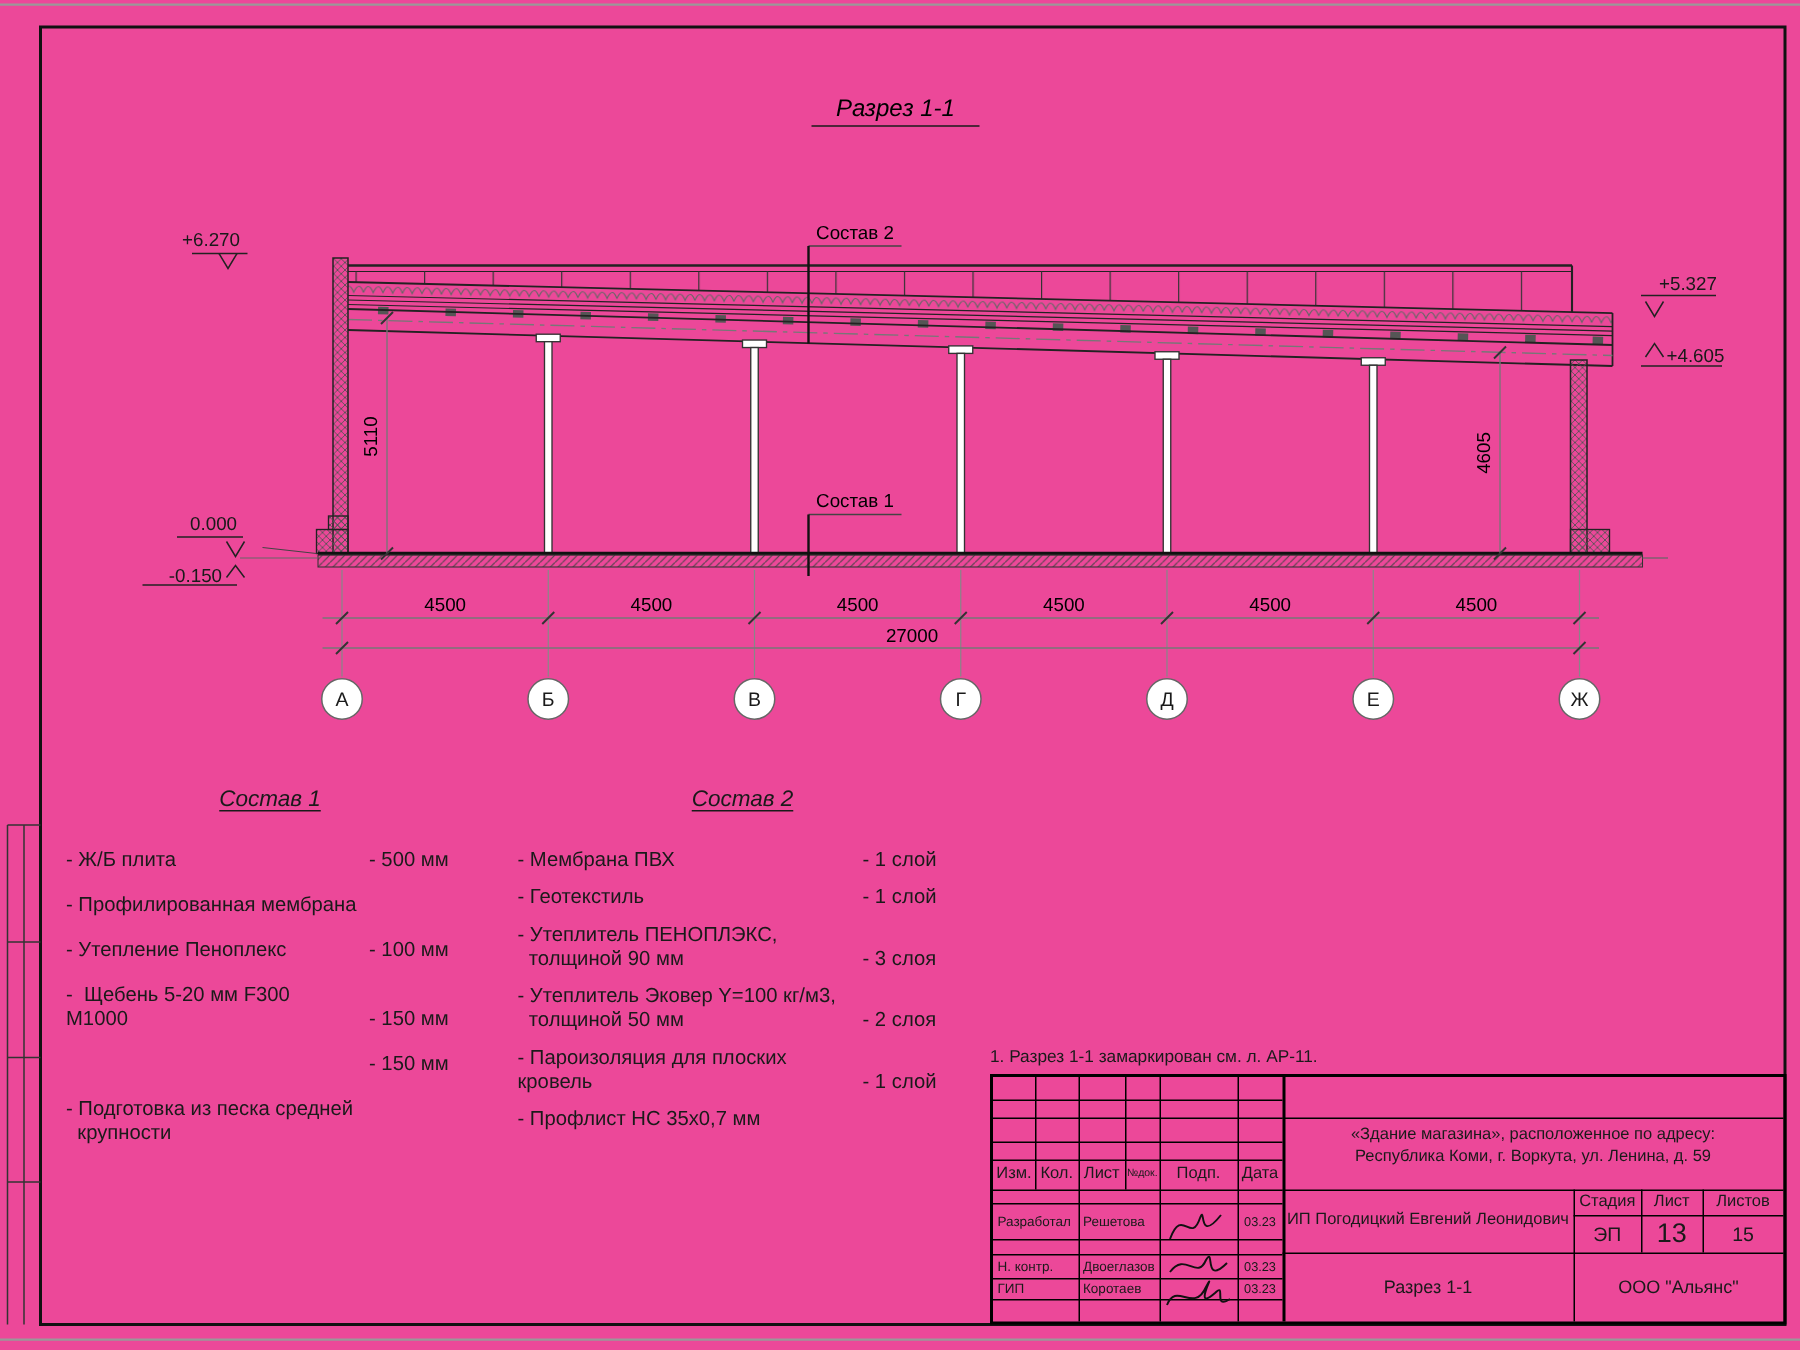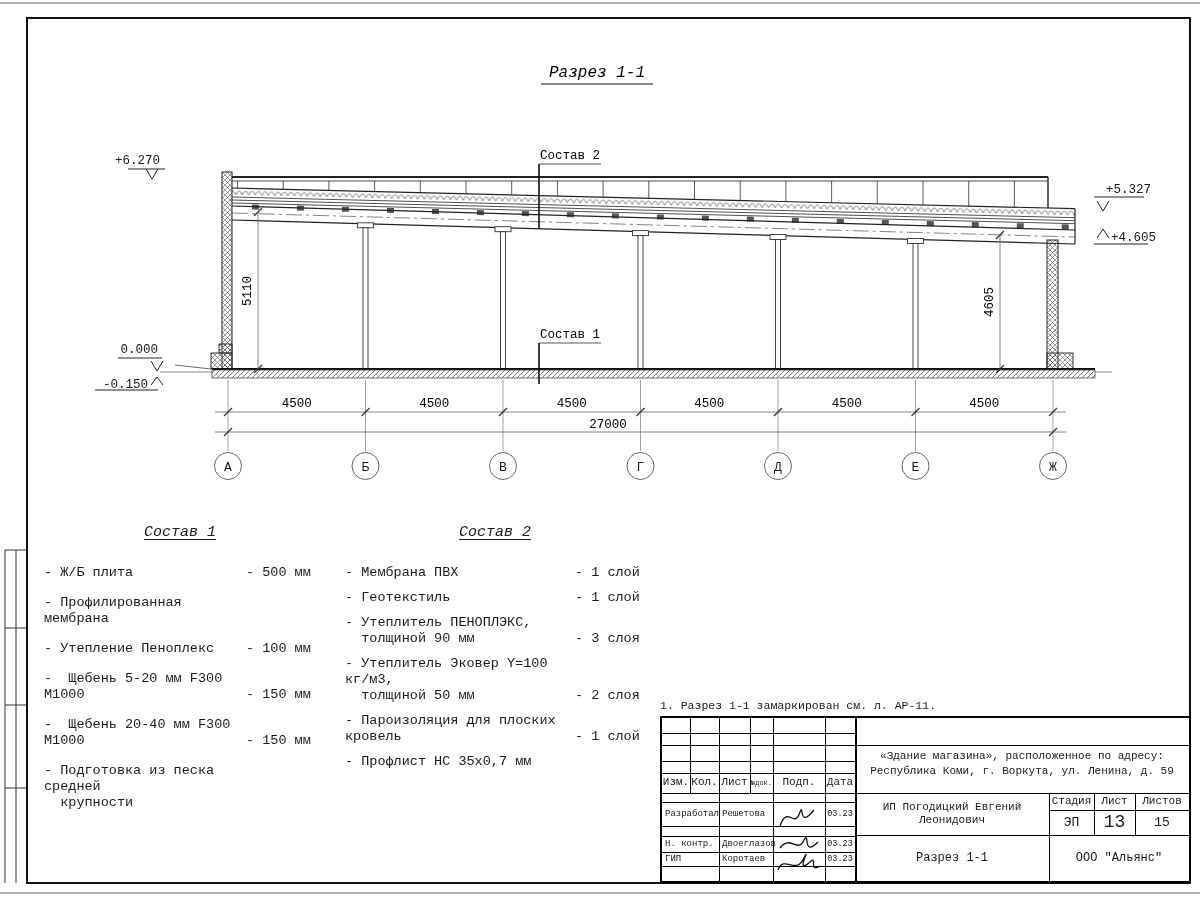--- a/index.html
+++ b/index.html
@@ -1,17 +1,17 @@
 <!DOCTYPE html>
 <html><head>
 <meta charset="utf-8">
 <style>
   html,body{margin:0;padding:0;background:#e8e8e8;}
-  .sheet{position:relative;width:1200px;height:900px;background:#ffffff;overflow:hidden;
-         font-family:Liberation Mono, monospace;color:#1a1a1a;}
+  .sheet{position:relative;width:1200px;height:900px;background:#ec4899;overflow:hidden;
+         font-family:Liberation Sans, sans-serif;color:#1a1a1a;}
   .sheet svg.base{position:absolute;left:0;top:0;}
   
   .mat-list{position:absolute;}
   .mat-head{font-style:italic;font-size:15px;text-align:center;margin-bottom:24px;
             text-decoration:underline;text-underline-offset:3px;}
   .mat-row{display:flex;align-items:flex-end;font-size:13.5px;line-height:16px;}
   .s1 .mat-row{margin-bottom:14px;}
   .s2 .mat-row{margin-bottom:9px;}
   .mat-name{white-space:pre-wrap;}
   .mat-val{margin-left:auto;min-width:70px;text-align:left;white-space:nowrap;padding-left:8px;}
@@ -245,21 +245,20 @@
   </div>
   <div class="mat-row">
     <span class="mat-name">- Утепление Пеноплекс</span>
     <span class="mat-val">- 100 мм</span>
   </div>
   <div class="mat-row">
     <span class="mat-name">-  Щебень 5-20 мм F300 М1000</span>
     <span class="mat-val">- 150 мм</span>
   </div>
   <div class="mat-row">
-    <span class="mat-name">-  Щебень 20-40 мм F300 М1000</span>
     <span class="mat-val">- 150 мм</span>
   </div>
   <div class="mat-row">
     <span class="mat-name">- Подготовка из песка средней
   крупности</span>
     <span class="mat-val"></span>
   </div>
 </div>
 
 <div class="mat-list s2" style="left:345px;top:524px;width:300px;">

